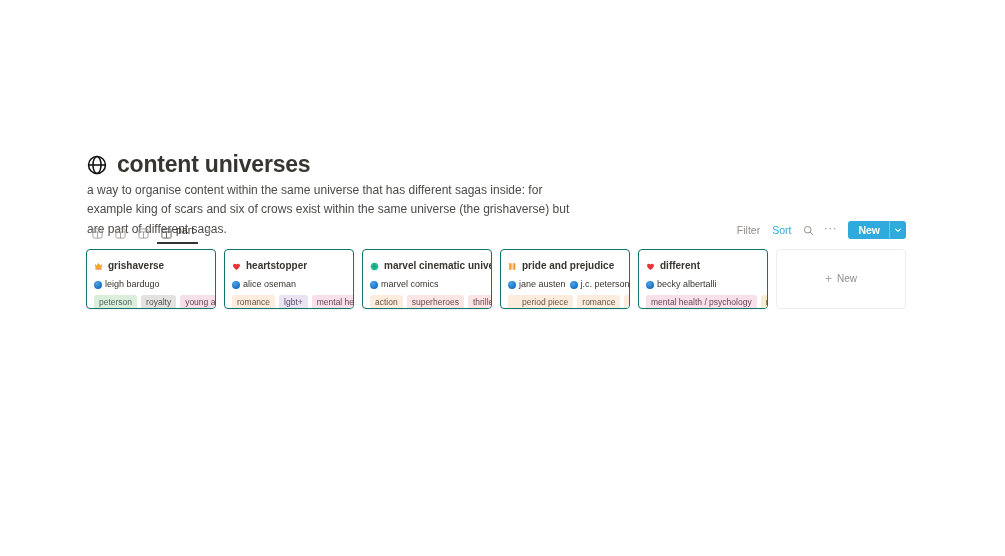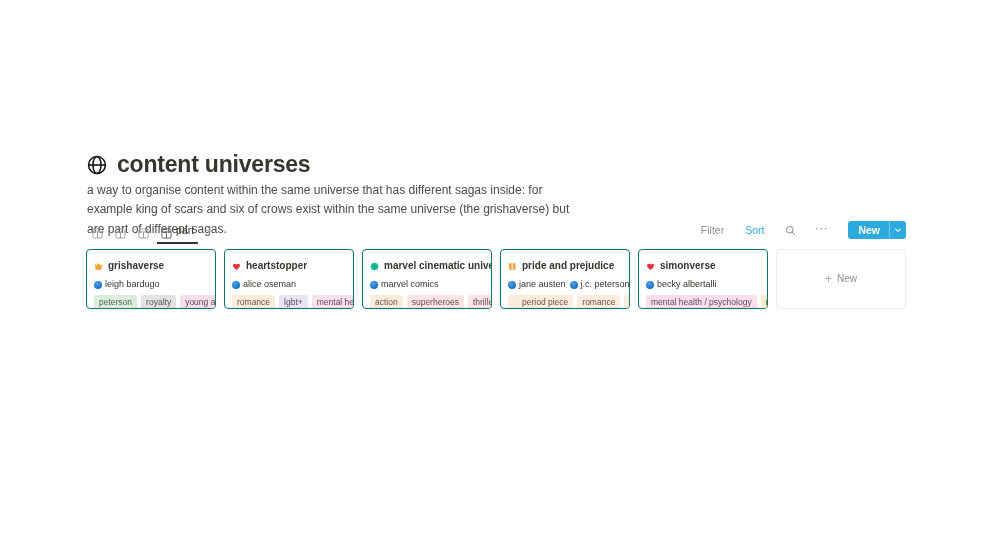--- a/index.html
+++ b/index.html
@@ -106,21 +106,21 @@
     line-height: 1;
     cursor: pointer;
   }
 
   .tools {
     position: absolute;
     right: 0;
     top: 0;
     display: flex;
     align-items: center;
-    gap: 9px;
+    gap: 0px;
     height: 22px;
   }
   .tool-text {
     font-size: 10.5px;
     line-height: 1;
     padding: 4px 6px;
     cursor: pointer;
     white-space: nowrap;
   }
   .tool-text.muted { color: #908e89; }
@@ -474,21 +474,21 @@
       </div>
     </div>
 
     <div class="card">
       <div class="card-title">
         <span class="t-emoji">
           <svg viewBox="0 0 12 12" width="9" height="9">
             <path d="M6 10.5 C2 7.6 0.8 5.6 1.6 3.6 C2.3 1.9 4.6 1.6 6 3.4 C7.4 1.6 9.7 1.9 10.4 3.6 C11.2 5.6 10 7.6 6 10.5 Z" fill="#e8333a"></path>
           </svg>
         </span>
-        <span class="t-text">simonverse</span>
+        <span class="t-text">different</span>
       </div>
       <div class="card-people">
         <span class="person">
           <span class="avatar"></span>
           <span class="person-name">becky albertalli</span>
         </span>
       </div>
       <div class="card-tags">
         <span class="tag" style="background:#f7e0ea;color:#6b4556;">mental health / psychology</span>
         <span class="tag" style="background:#faeccd;color:#6b5a33;">roman</span>

